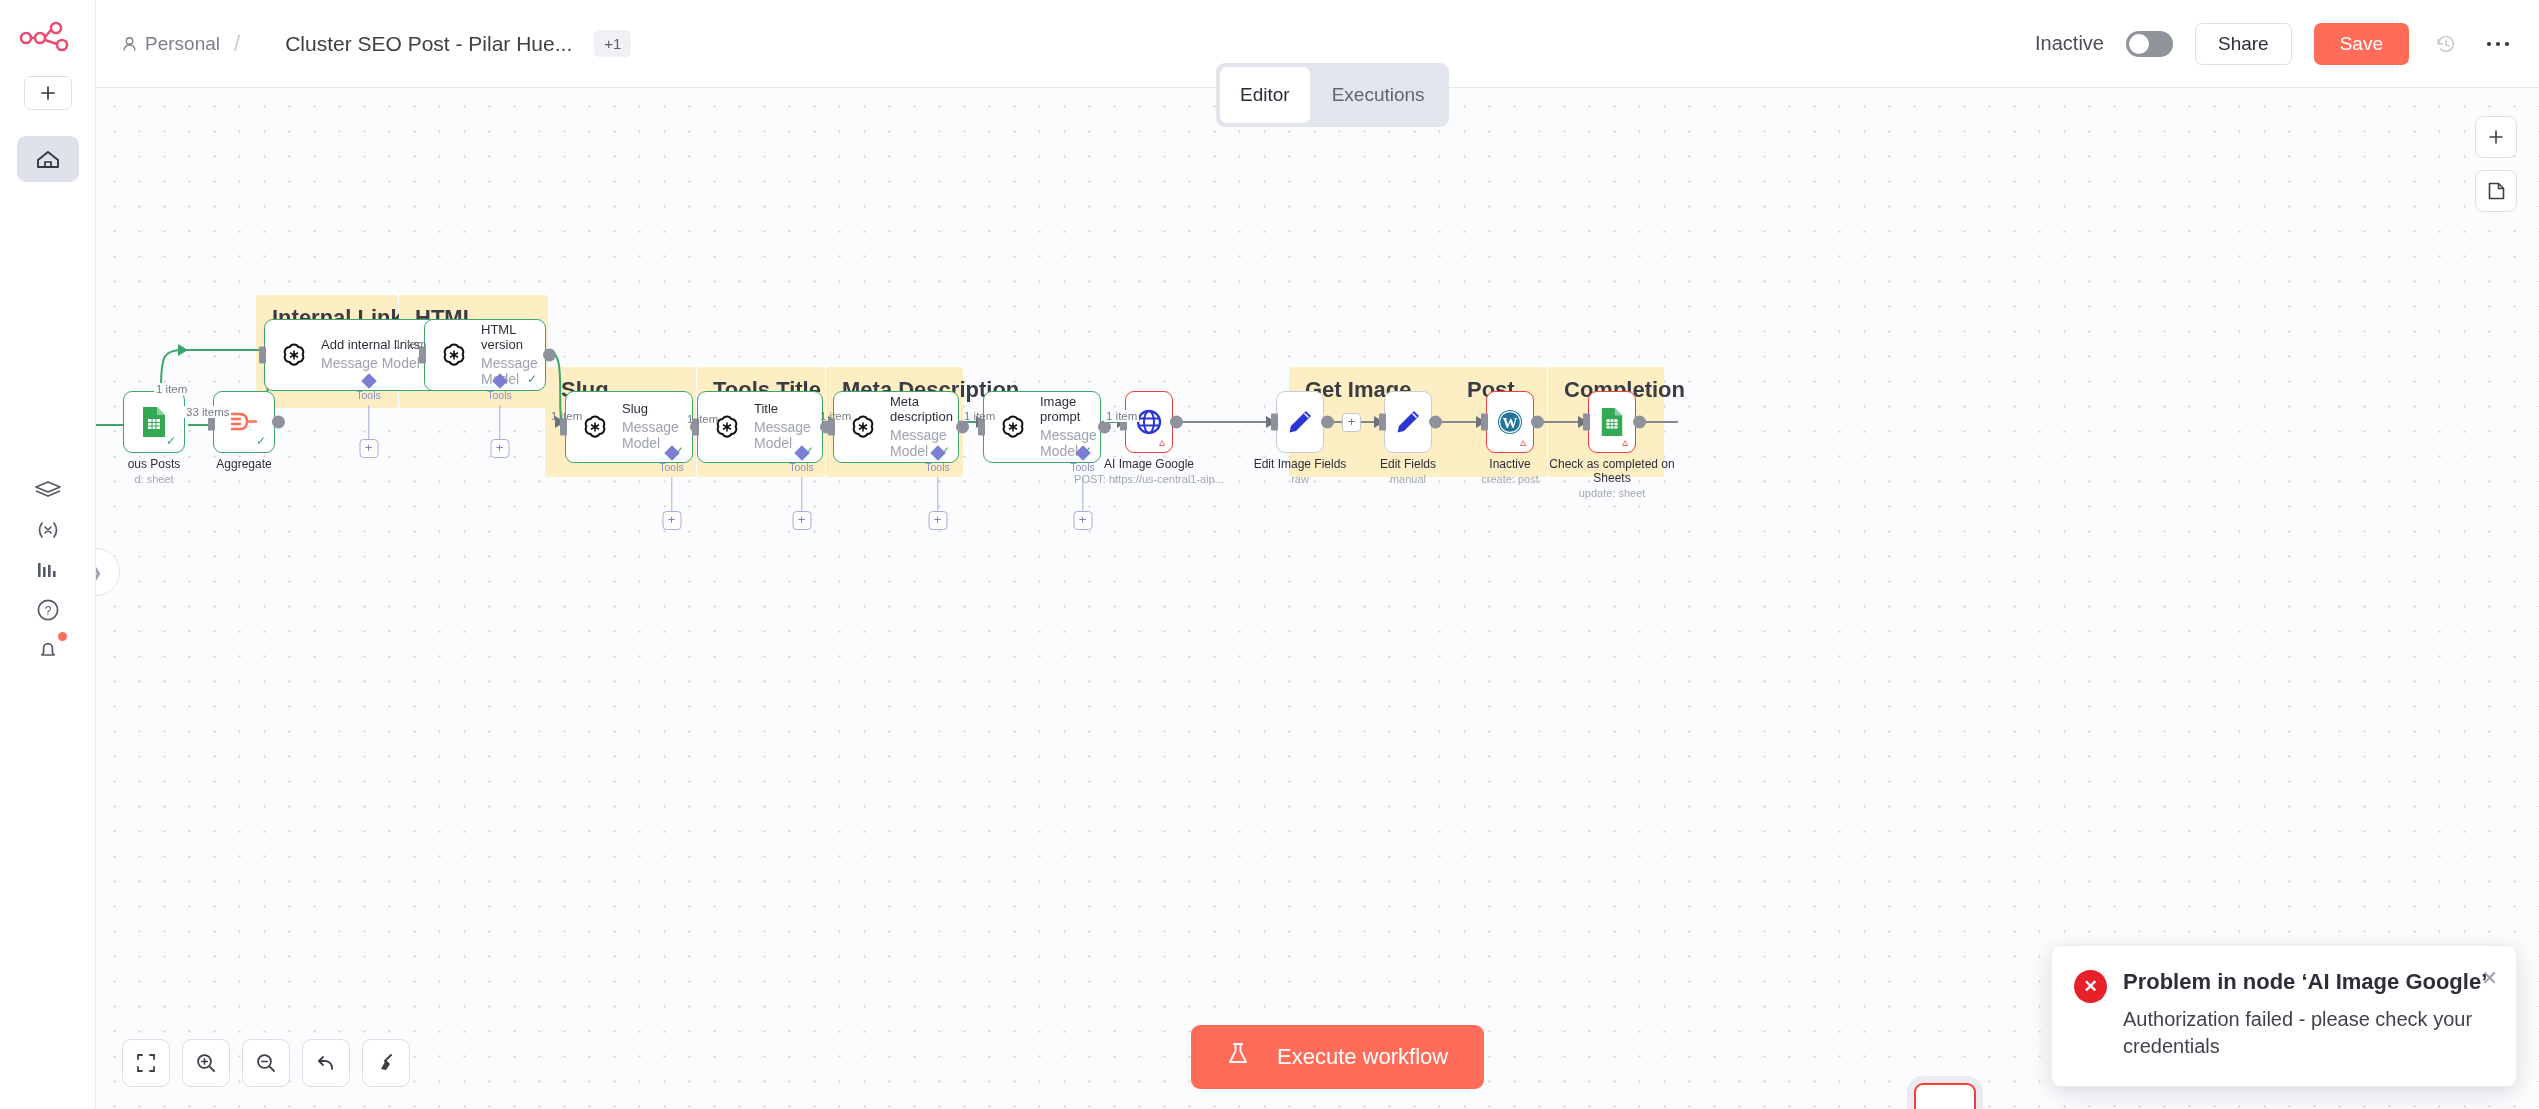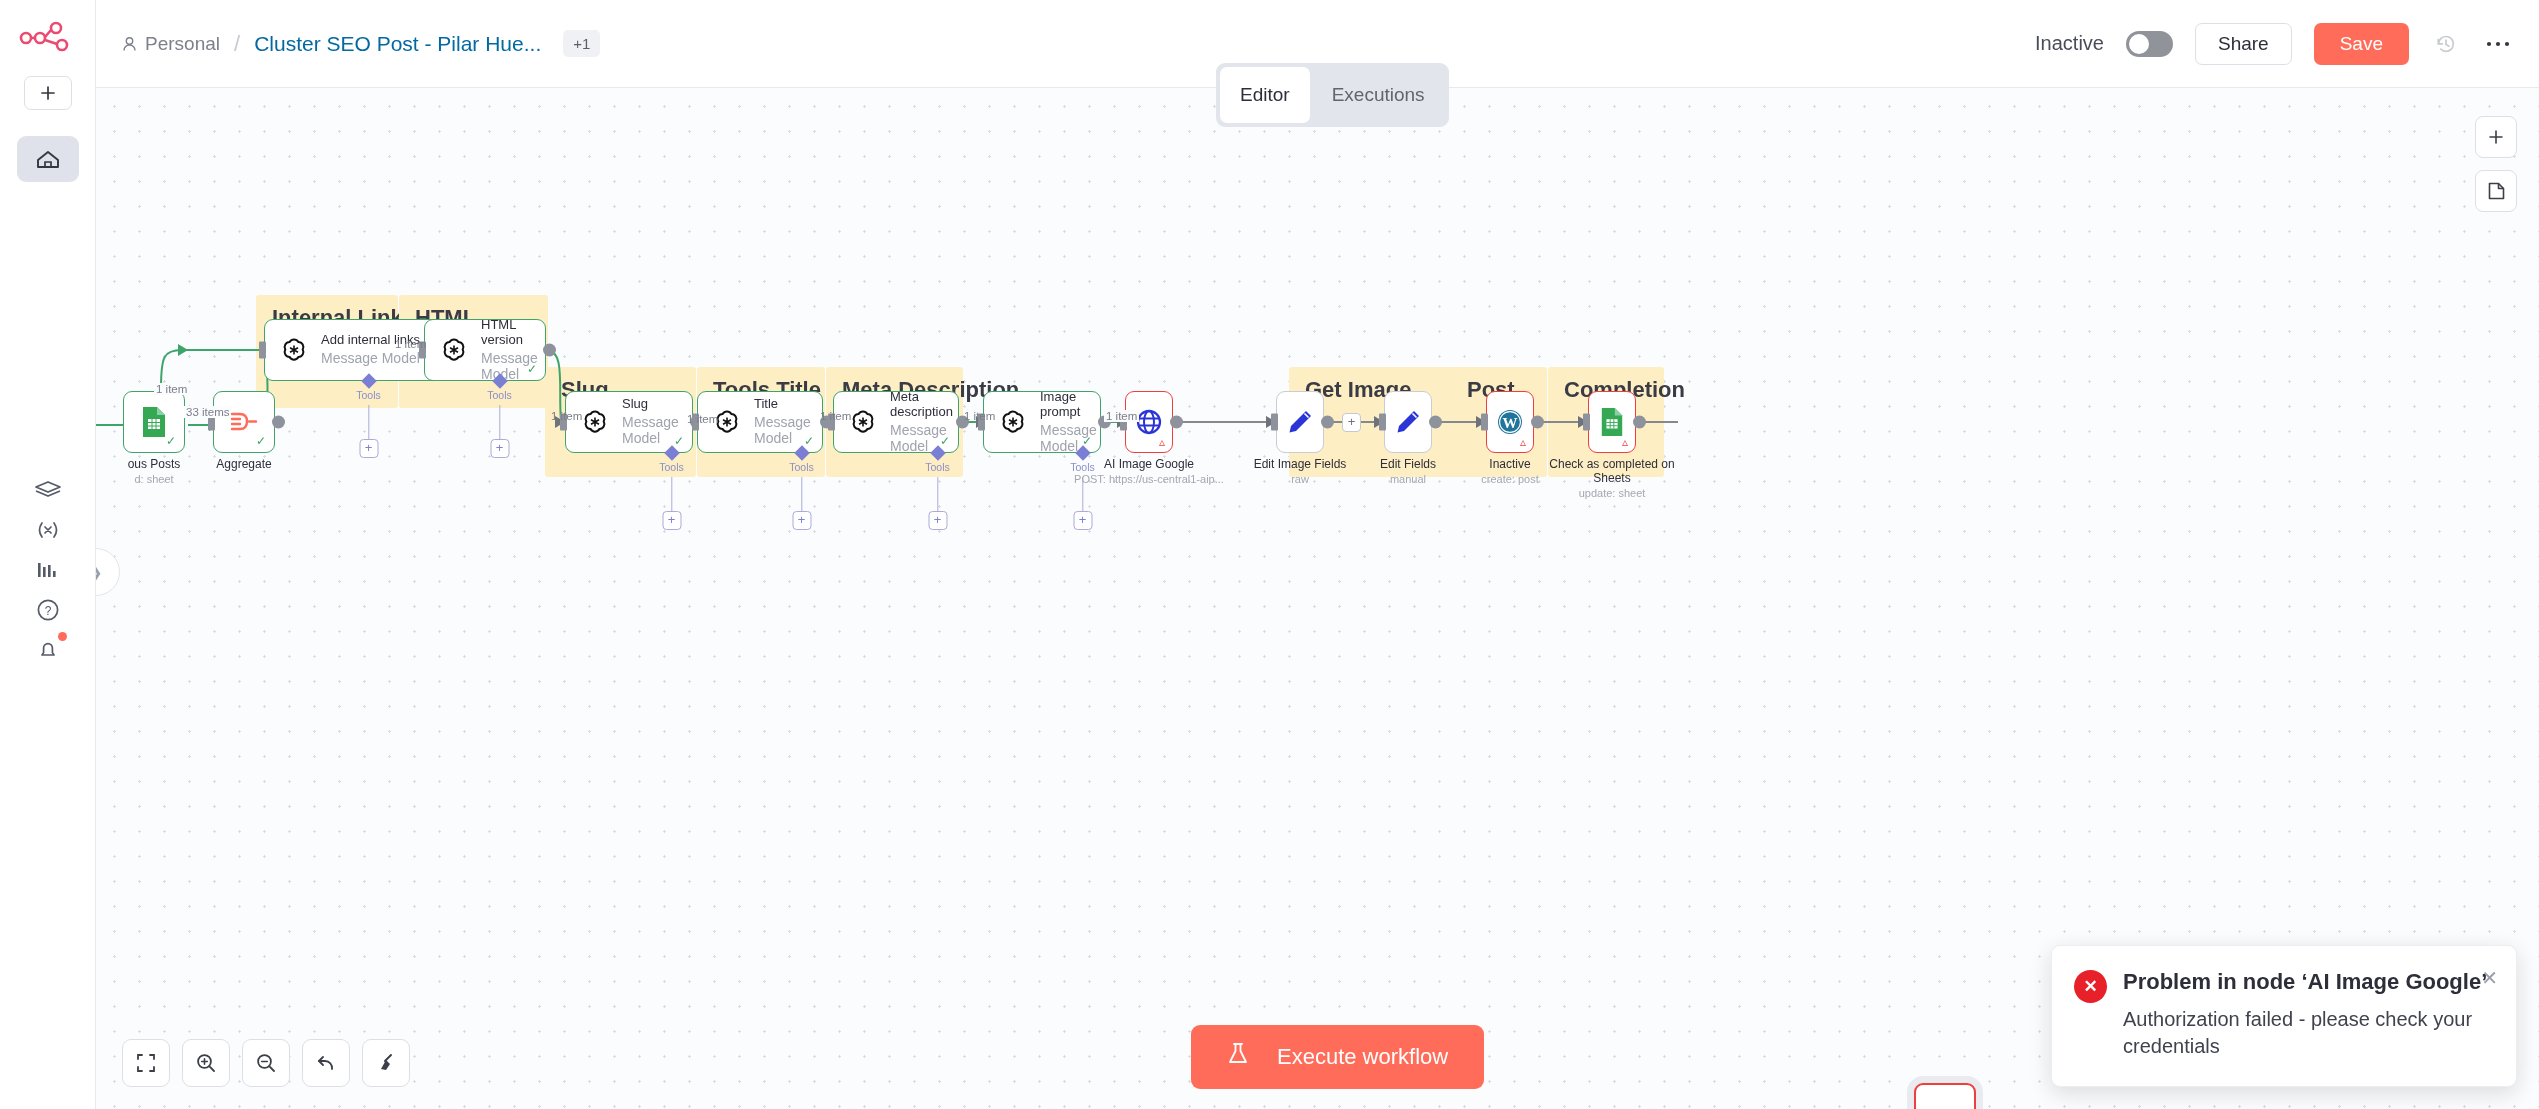--- a/index.html
+++ b/index.html
@@ -41,21 +41,21 @@
   }
 
   
   .topbar {
     position:absolute; left:96px; top:0; right:0; height:88px;
     background:#fff; border-bottom:1px solid #e8e9ed;
     display:flex; align-items:center; padding:0 26px; z-index:35;
   }
   .crumb-person { display:flex; align-items:center; gap:8px; color:#7d818c; font-size:19px; }
   .crumb-sep { color:#c7cad1; font-size:22px; margin:0 14px; font-weight:300; }
-  .crumb-title { font-size:21px; color:#0369a1; font-weight:400; }
+  .crumb-title { font-size:21px; color:#404040; font-weight:400;margin-left:31px; }
   .crumb-plus {
     margin-left:22px; background:#f0f1f4; border-radius:5px;
     font-size:15px; color:#5b5f6b; padding:5px 10px;
   }
   .top-right { margin-left:auto; display:flex; align-items:center; gap:22px; }
   .inactive-lbl { font-size:20px; color:#4a4d58; }
   .toggle {
     width:47px; height:26px; border-radius:13px; background:#909399;
     position:relative; cursor:pointer;
   }
@@ -119,21 +119,21 @@
   }
 
   
   .node { position:absolute; z-index:4; }
   .node-box {
     background:#fff; border:1.7px solid #3ea46a; border-radius:9px;
     position:relative; display:flex; align-items:center;
   }
   .node-box.err { border-color:#f03e3e; }
   .node-box.plain { border-color:#c9ccd3; }
-  .node-box.wide { width:180px; height:62px; padding-left:16px; gap:14px; }
+  .node-box.wide { width:180px; height:72px; padding-left:16px; gap:14px; }
   .node-box.sq { width:62px; height:62px; justify-content:center; }
   .node-ico { flex:0 0 auto; display:flex; align-items:center; justify-content:center; }
   .node-txt { display:flex; flex-direction:column; gap:2px; line-height:1.15; }
   .node-nm { font-size:13px; color:#2d2e3a; }
   .node-sub { font-size:14px; color:#9fa3ad; }
   .tick {
     position:absolute; right:8px; bottom:4px; color:#3ea46a; font-size:12px;
   }
   .warn {
     position:absolute; right:7px; bottom:4px; color:#f03e3e;

